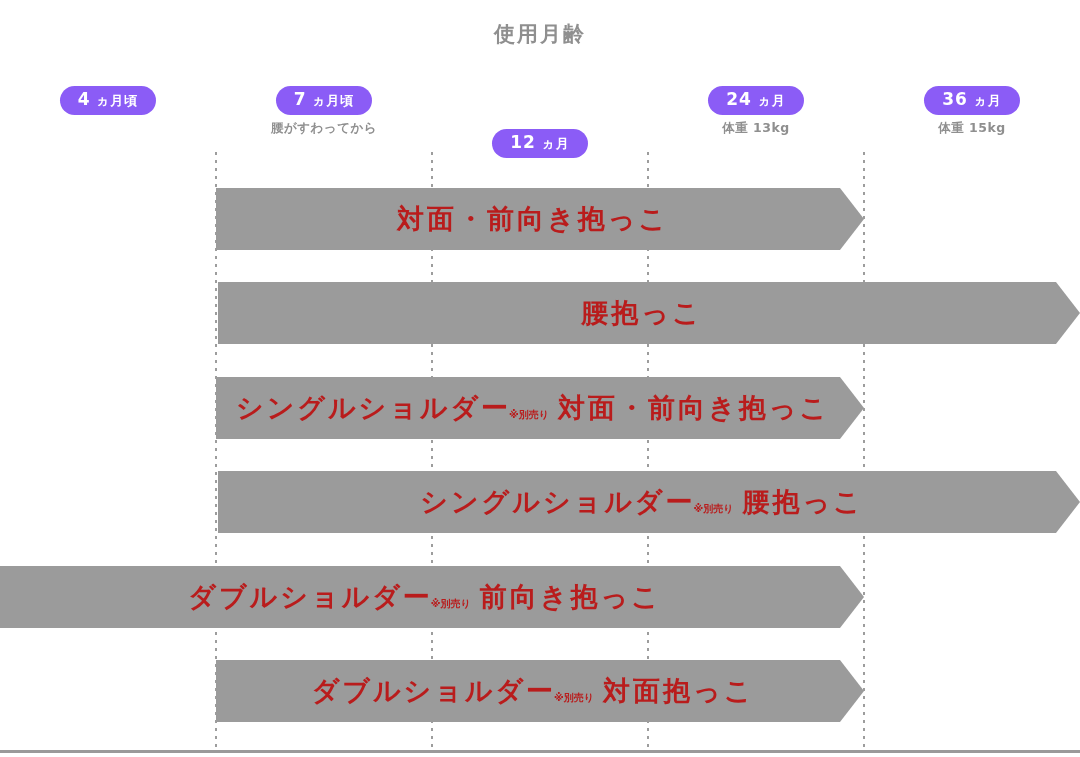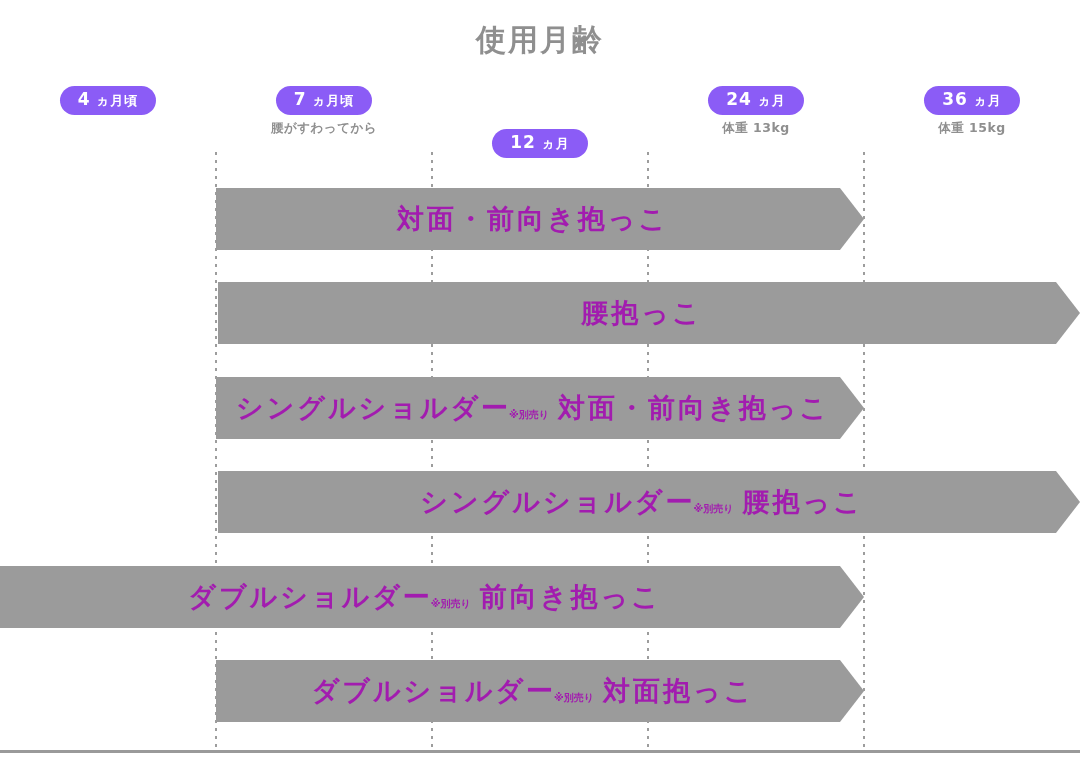--- a/index.html
+++ b/index.html
@@ -9,21 +9,21 @@
     font-family:"DejaVu Sans","Liberation Sans",sans-serif;
     overflow:hidden;
     position:relative;
   }
   #chart-root{position:absolute;left:0;top:0;width:1080px;height:757px;}
 
   
   .chart-title{
     position:absolute;left:0;top:20px;width:1080px;
     text-align:center;
-    font-size:30px;font-weight:bold;
+    font-size:21px;font-weight:bold;
     color:#8f8f8f;
     letter-spacing:2px;
   }
 
   
   .axis-header{position:absolute;left:0;top:86px;width:1080px;height:60px;}
   .axis-tick{
     position:absolute;top:0;
     transform:translateX(-50%);
     text-align:center;
@@ -81,21 +81,21 @@
     position:absolute;left:0;top:0;
     height:100%;width:100%;
     background:#9b9b9b;
   }
   .bar.arrow .bar-body{
     clip-path:polygon(0 0, calc(100% - 24px) 0, 100% 50%, calc(100% - 24px) 100%, 0 100%);
   }
   .bar-label{
     position:relative;
     z-index:2;
-    color:#a21caf;
+    color:#b91c1c;
     font-size:27px;
     font-weight:bold;
     letter-spacing:3px;
     white-space:nowrap;
     display:flex;
     align-items:baseline;
     padding-right:14px;
   }
   .bar-note{
     font-size:10px;

